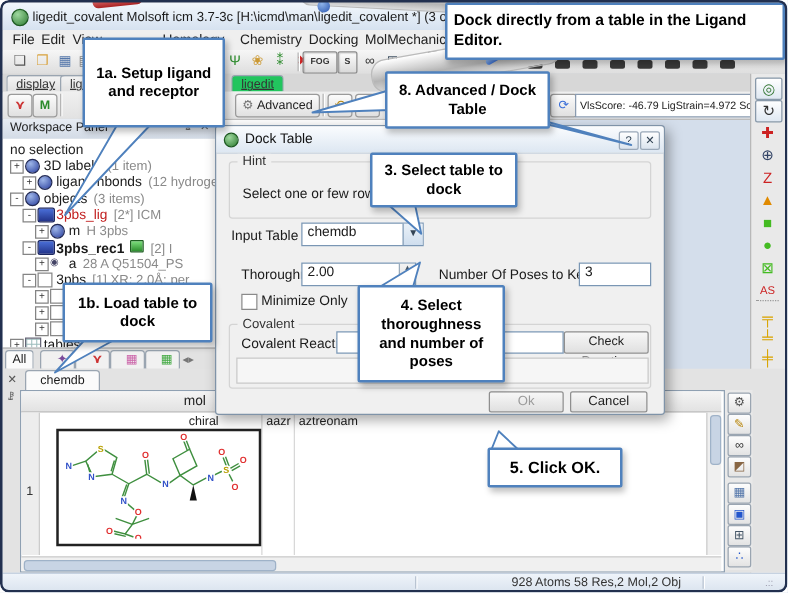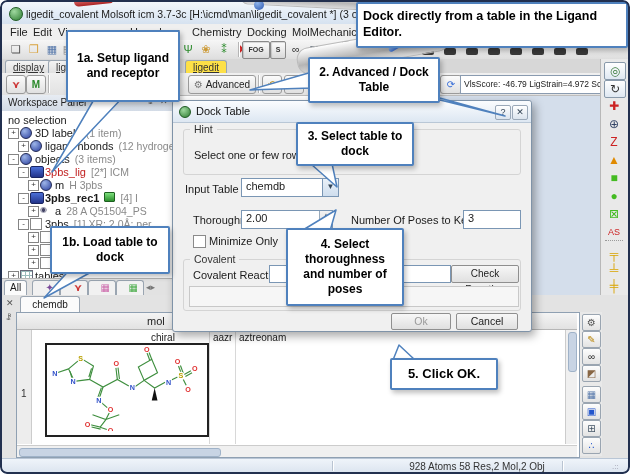--- a/index.html
+++ b/index.html
@@ -14,21 +14,21 @@
   .appicon{width:12px;height:12px;border-radius:50%;background:radial-gradient(circle at 35% 30%,#9fd89f,#2e7d32);border:1px solid #1e5a22;}
   #menubar{left:2px;top:24px;width:626px;height:16px;background:#efefef;border-bottom:1px solid #dcdcdc;}
   .menuitem{position:absolute;top:2px;font-size:11px;color:#222;}
   #toolbar1{left:2px;top:40px;width:626px;height:19px;background:linear-gradient(#f6f6f6,#dedede);border-bottom:1px solid #c6c6c6;}
   .tico{position:absolute;top:1px;width:16px;height:16px;text-align:center;line-height:16px;font-size:11px;border-radius:2px;}
   .tico.boxed{border:1px solid #8a8a8a;background:linear-gradient(#fdfdfd,#d9d9d9);box-shadow:inset 1px 1px 1px rgba(0,0,0,.15);font-size:7px;font-weight:bold;}
   .stub{position:absolute;top:8px;width:12px;height:7px;background:#3a3a3a;border-radius:2px;}
   #tabrow{left:2px;top:59px;width:626px;height:14px;background:#d7d7d7;border-bottom:1px solid #a9a9a9;}
   .tab{position:absolute;top:1px;height:13px;line-height:13px;padding:0 7px;font-size:10px;
        border:1px solid #9aa5b1;border-bottom:none;border-radius:3px 3px 0 0;background:linear-gradient(#f3f3f3,#dfdfdf);color:#333;text-decoration:underline;}
-  .tab.active{background:#fde047;}
+  .tab.active{background:#22c55e;}
   #toolbar2{left:2px;top:73px;width:626px;height:22px;background:linear-gradient(#f0f0f0,#e2e2e2);border-bottom:1px solid #bdbdbd;}
   .btn{position:absolute;border:1px solid #9a9a9a;border-radius:3px;background:linear-gradient(#fbfbfb,#e0e0e0);
        text-align:center;font-size:10px;color:#222;}
   .sep{position:absolute;width:1px;background:#b5b5b5;box-shadow:1px 0 0 #fff;}
   #scorebox{left:460px;top:75px;width:138px;height:17px;background:#fff;border:1px solid #8a9bb0;font-size:8.5px;
             line-height:17px;white-space:nowrap;overflow:hidden;padding-left:3px;color:#222;}
   
   #wsheader{left:2px;top:95px;width:170px;height:16px;background:linear-gradient(#e7ecf3,#d3dbe6);border-bottom:1px solid #b4bfcc;}
   #wsbody{left:2px;top:111px;width:170px;height:167px;background:#fff;border-right:1px solid #a9b2bf;overflow:hidden;}
   .trow{position:absolute;white-space:nowrap;height:12px;}
@@ -179,21 +179,21 @@
       <div class="sphere" style="left: 18px; top: 42px;"></div>
       <div class="trow tlabel" style="left: 33px; top: 42px;"><span>objects</span><span class="tsuffix">(3 items)</span></div>
       <div class="exp" style="left: 16px; top: 56px;">-</div>
       <div class="badge" style="left: 28px; top: 55px;"></div>
       <div class="trow tlabel" style="left: 43px; top: 55px;"><span class="red">3pbs_lig</span><span class="tsuffix">[2*] ICM</span></div>
       <div class="exp" style="left: 26px; top: 69px;">+</div>
       <div class="sphere" style="left: 38px; top: 68px;"></div>
       <div class="trow tlabel" style="left: 53px; top: 68px;"><span>m</span><span class="tsuffix">H  3pbs</span></div>
       <div class="exp" style="left: 16px; top: 82px;">-</div>
       <div class="badge" style="left: 28px; top: 81px;"></div>
-      <div class="trow tlabel" style="left: 43px; top: 81px;"><span class="bold">3pbs_rec1</span><span style="display: inline-block; width: 9px; height: 8px; background: linear-gradient(rgb(125, 224, 125), rgb(45, 143, 45)); border: 1px solid rgb(29, 96, 32); margin-left: 5px; border-radius: 1px;"></span><span class="tsuffix">[4] I</span></div>
+      <div class="trow tlabel" style="left: 43px; top: 81px;"><span class="bold">3pbs_rec1</span><span style="display: inline-block; width: 9px; height: 8px; background: linear-gradient(rgb(125, 224, 125), rgb(45, 143, 45)); border: 1px solid rgb(29, 96, 32); margin-left: 5px; border-radius: 1px;"></span><span class="tsuffix">[2] I</span></div>
       <div class="exp" style="left: 26px; top: 95px;">+</div>
       <div class="dotic" style="left: 38px; top: 94px;">◉</div>
       <div class="trow tlabel" style="left: 53px; top: 94px;"><span>a</span><span class="tsuffix">28 A  Q51504_PS</span></div>
       <div class="exp" style="left: 16px; top: 108px;">-</div>
       <div class="boxic" style="left: 28px; top: 107px;"></div>
       <div class="trow tlabel" style="left: 43px; top: 107px;"><span>3pbs</span><span class="tsuffix">[1] XR; 2.0Å; per</span></div>
       <div class="exp" style="left: 26px; top: 121px;">+</div>
       <div class="boxic" style="left: 38px; top: 120px;"></div>
       <div class="exp" style="left: 26px; top: 134px;">+</div>
       <div class="boxic" style="left: 38px; top: 133px;"></div>
@@ -396,20 +396,20 @@
       <polygon points="312,72 312,88 250,90"></polygon>
       <polygon points="418,92 432,98 505,116"></polygon>
       <polygon points="303,157 331,159 337,187"></polygon>
       <polygon points="298,233 330,231 336,210"></polygon>
       <polygon points="393,360 415,360 399,345"></polygon>
     </g>
   </svg>
 
   <div class="co" style="left:356px;top:2px;width:258px;height:38px;justify-content:flex-start;text-align:left;font-size:12.5px;">Dock directly from a table in the Ligand Editor.</div>
   <div class="co" style="left:66px;top:30px;width:100px;height:64px;">1a. Setup ligand and receptor</div>
-  <div class="co" style="left:308px;top:57px;width:118px;height:38px;">2. Advanced / Dock Table</div>
+  <div class="co" style="left:308px;top:57px;width:118px;height:38px;">8. Advanced / Dock Table</div>
   <div class="co" style="left:296px;top:122px;width:104px;height:36px;">3. Select table to dock</div>
   <div class="co" style="left:286px;top:228px;width:104px;height:70px;">4. Select thoroughness and number of poses</div>
   <div class="co" style="left:50px;top:226px;width:106px;height:40px;">1b. Load table to dock</div>
   <div class="co" style="left:390px;top:358px;width:94px;height:24px;font-size:13px;">5. Click OK.</div>
 
   <div id="frame"></div>
 </div>
 
 </body></html>

